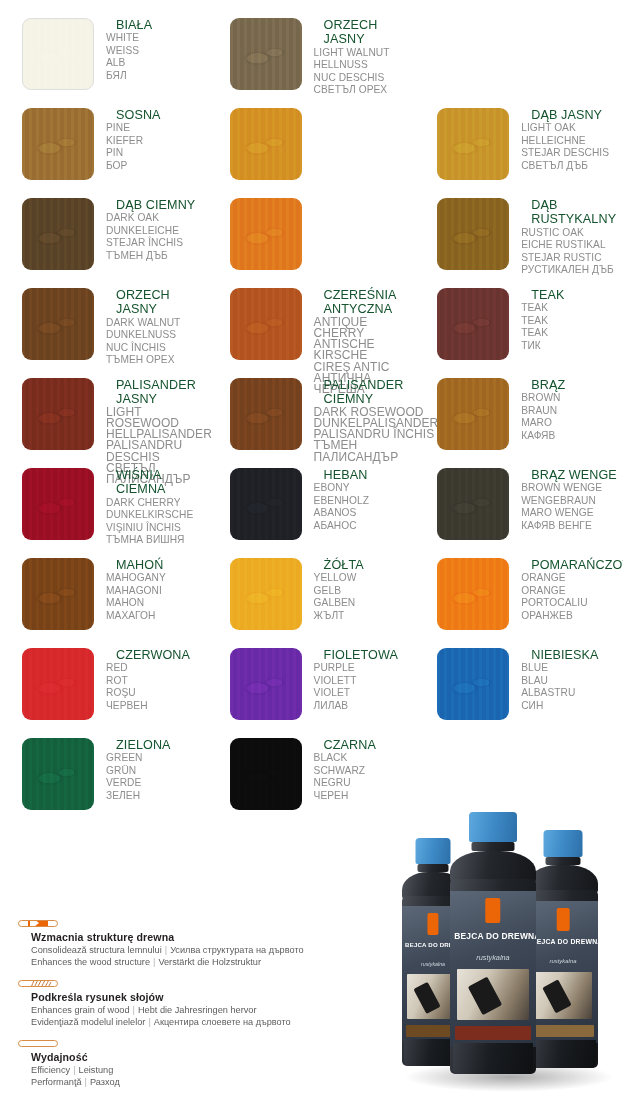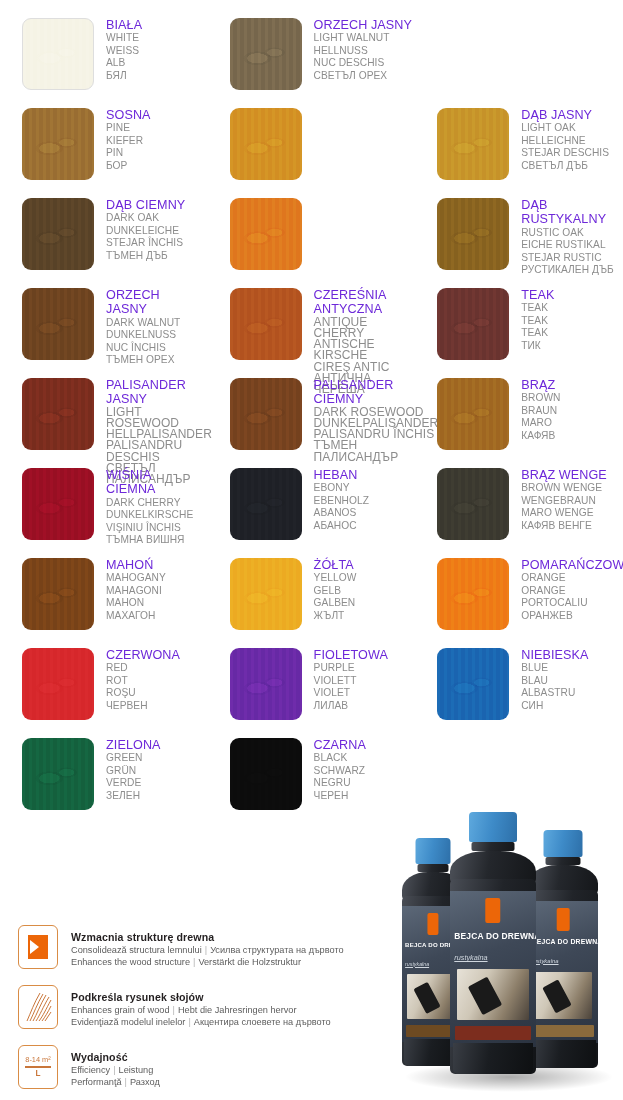--- a/index.html
+++ b/index.html
@@ -38,45 +38,47 @@
       radial-gradient(ellipse 18px 9px at 62% 48%, rgba(255,255,255,.09) 0 40%, rgba(0,0,0,.05) 42% 55%, transparent 58%),
       repeating-linear-gradient(90deg, rgba(255,255,255,.045) 0 3px, rgba(0,0,0,.035) 3px 7px);
     mix-blend-mode: overlay;
     opacity: .9;
   }
   .swatch.light-border { border: 1px solid #dedede; }
 
   .labels { margin-left: 12px; padding-top: 4px; }
   .name-pl {
     font-size: 12.6px;
-    color: #6d28d9;
+    color: #14532d;
     letter-spacing: .1px;
     line-height: 14.4px;
     white-space: pre-line;
+    margin-left: 10px;
   }
   .name-tr {
     font-size: 10.2px;
     color: #8d8d8d;
     line-height: 12.4px;
     letter-spacing: .05px;
   }
   .name-tr.tiny { font-size: 12px; line-height: 11.2px; }
 
   
   #features {
     position: absolute;
     left: 18px;
     top: 920px;
     width: 390px;
   }
   .feature {
     display: flex;
-    align-items: flex-end;
+    align-items: flex-start;
     margin-bottom: 11px;
     height: 49px;
+    flex-direction: column;
   }
   .feat-icon {
     width: 40px; height: 44px;
     min-width: 40px;
     border: 1.6px solid #d98c45;
     border-radius: 6px;
     display: flex; align-items: center; justify-content: center;
     background: #fff;
     position: relative;
     overflow: hidden;
@@ -159,23 +161,22 @@
     border-radius: 2px;
   }
   .lbl-title {
     position: absolute; left: 5%; right: 5%; top: 26%;
     color: #fff; font-weight: bold;
     text-align: center; letter-spacing: .2px;
     white-space: nowrap;
   }
   .lbl-sub {
     position: absolute; left: 5%; right: 5%; top: 40%;
-    color: #cfd6de; text-align: left; font-style: italic;
+    color: #cfd6de; text-align: center; font-style: italic;
     white-space: nowrap;
-    text-decoration: underline;
   }
   .lbl-photo {
     position: absolute; left: 8%; right: 8%; top: 50%; height: 33%;
     background: linear-gradient(115deg, #e7e2d8 0%, #cfc7b7 35%, #8d7f6a 70%, #4a423a 100%);
     border-radius: 1px;
   }
   .lbl-photo::after {
     content: "";
     position: absolute; left: 24%; top: 22%;
     width: 30%; height: 62%;

